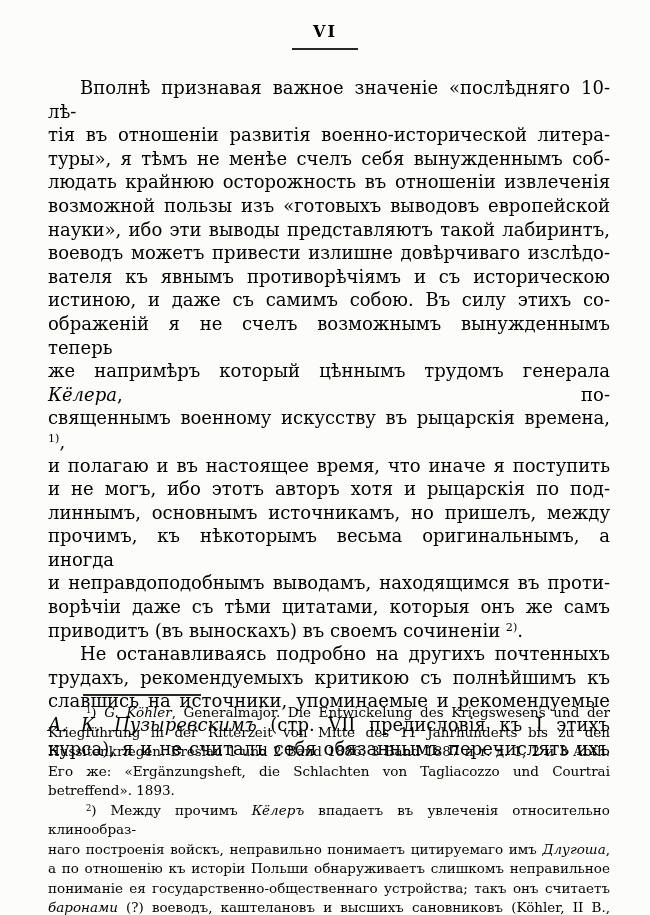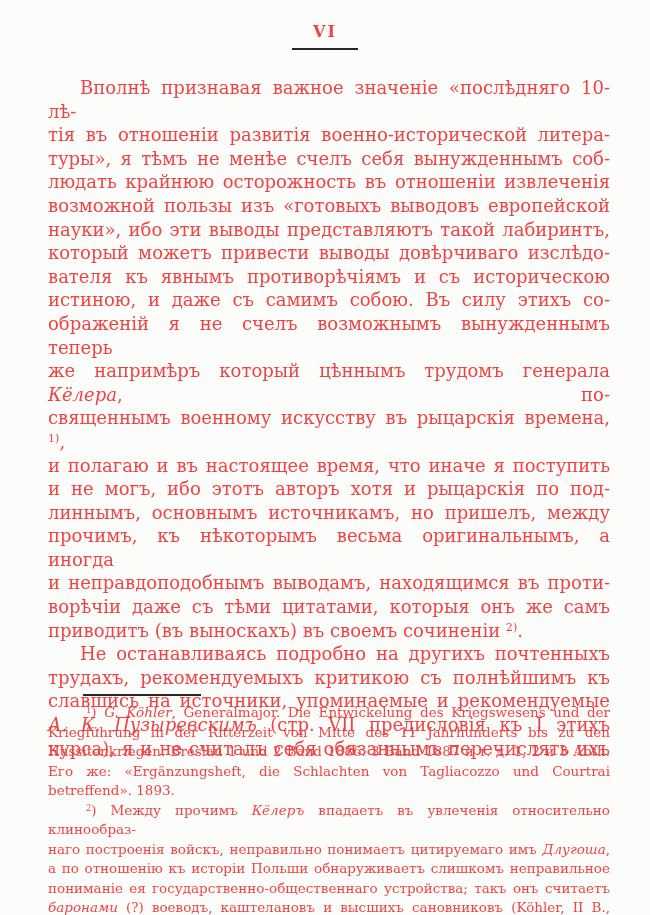--- a/index.html
+++ b/index.html
@@ -1,21 +1,21 @@
 <!DOCTYPE html>
 <html><head>
 <meta charset="utf-8">
 <style>
   html, body { margin: 0; padding: 0; }
   .page {
     position: relative;
     width: 650px;
     height: 915px;
     background: #fcfcfb;
-    color: #ef4444;
+    color: #000000;
     font-family: "DejaVu Serif", serif;
     overflow: hidden;
   }
   .pagenum-wrap {
     position: absolute;
     top: 22px;
     left: 0;
     width: 650px;
     text-align: center;
   }
@@ -80,21 +80,21 @@
   </div>
   <div class="pagenum-rule"></div>
 
   <div class="body-text">
       <div class="line ind"><span class="tx">Вполнѣ признавая важное значеніе «послѣдняго 10-лѣ-</span></div>
       <div class="line"><span class="tx">тія въ отношеніи развитія военно-исторической литера-</span></div>
       <div class="line"><span class="tx">туры», я тѣмъ не менѣе счелъ себя вынужденнымъ соб-</span></div>
       <div class="line"><span class="tx">людать крайнюю осторожность въ отношеніи извлеченія</span></div>
       <div class="line"><span class="tx">возможной пользы изъ «готовыхъ выводовъ европейской</span></div>
       <div class="line"><span class="tx">науки», ибо эти выводы представляютъ такой лабиринтъ,</span></div>
-      <div class="line"><span class="tx">который можетъ привести выводы довѣрчиваго изслѣдо-</span></div>
+      <div class="line"><span class="tx">воеводъ можетъ привести излишне довѣрчиваго изслѣдо-</span></div>
       <div class="line"><span class="tx">вателя къ явнымъ противорѣчіямъ и съ историческою</span></div>
       <div class="line"><span class="tx">истиною, и даже съ самимъ собою. Въ силу этихъ со-</span></div>
       <div class="line"><span class="tx">ображеній я не счелъ возможнымъ вынужденнымъ теперь</span></div>
       <div class="line"><span class="tx">же напримѣръ который цѣннымъ трудомъ генерала </span><span class="it">Кёлера</span><span class="tx">, по-</span></div>
       <div class="line"><span class="tx">священнымъ военному искусству въ рыцарскія времена, </span><span class="sup">1)</span><span class="tx">,</span></div>
       <div class="line"><span class="tx">и полагаю и въ настоящее время, что иначе я поступить</span></div>
       <div class="line"><span class="tx">и не могъ, ибо этотъ авторъ хотя и рыцарскія по под-</span></div>
       <div class="line"><span class="tx">линнымъ, основнымъ источникамъ, но пришелъ, между</span></div>
       <div class="line"><span class="tx">прочимъ, къ нѣкоторымъ весьма оригинальнымъ, а иногда</span></div>
       <div class="line"><span class="tx">и неправдоподобнымъ выводамъ, находящимся въ проти-</span></div>

